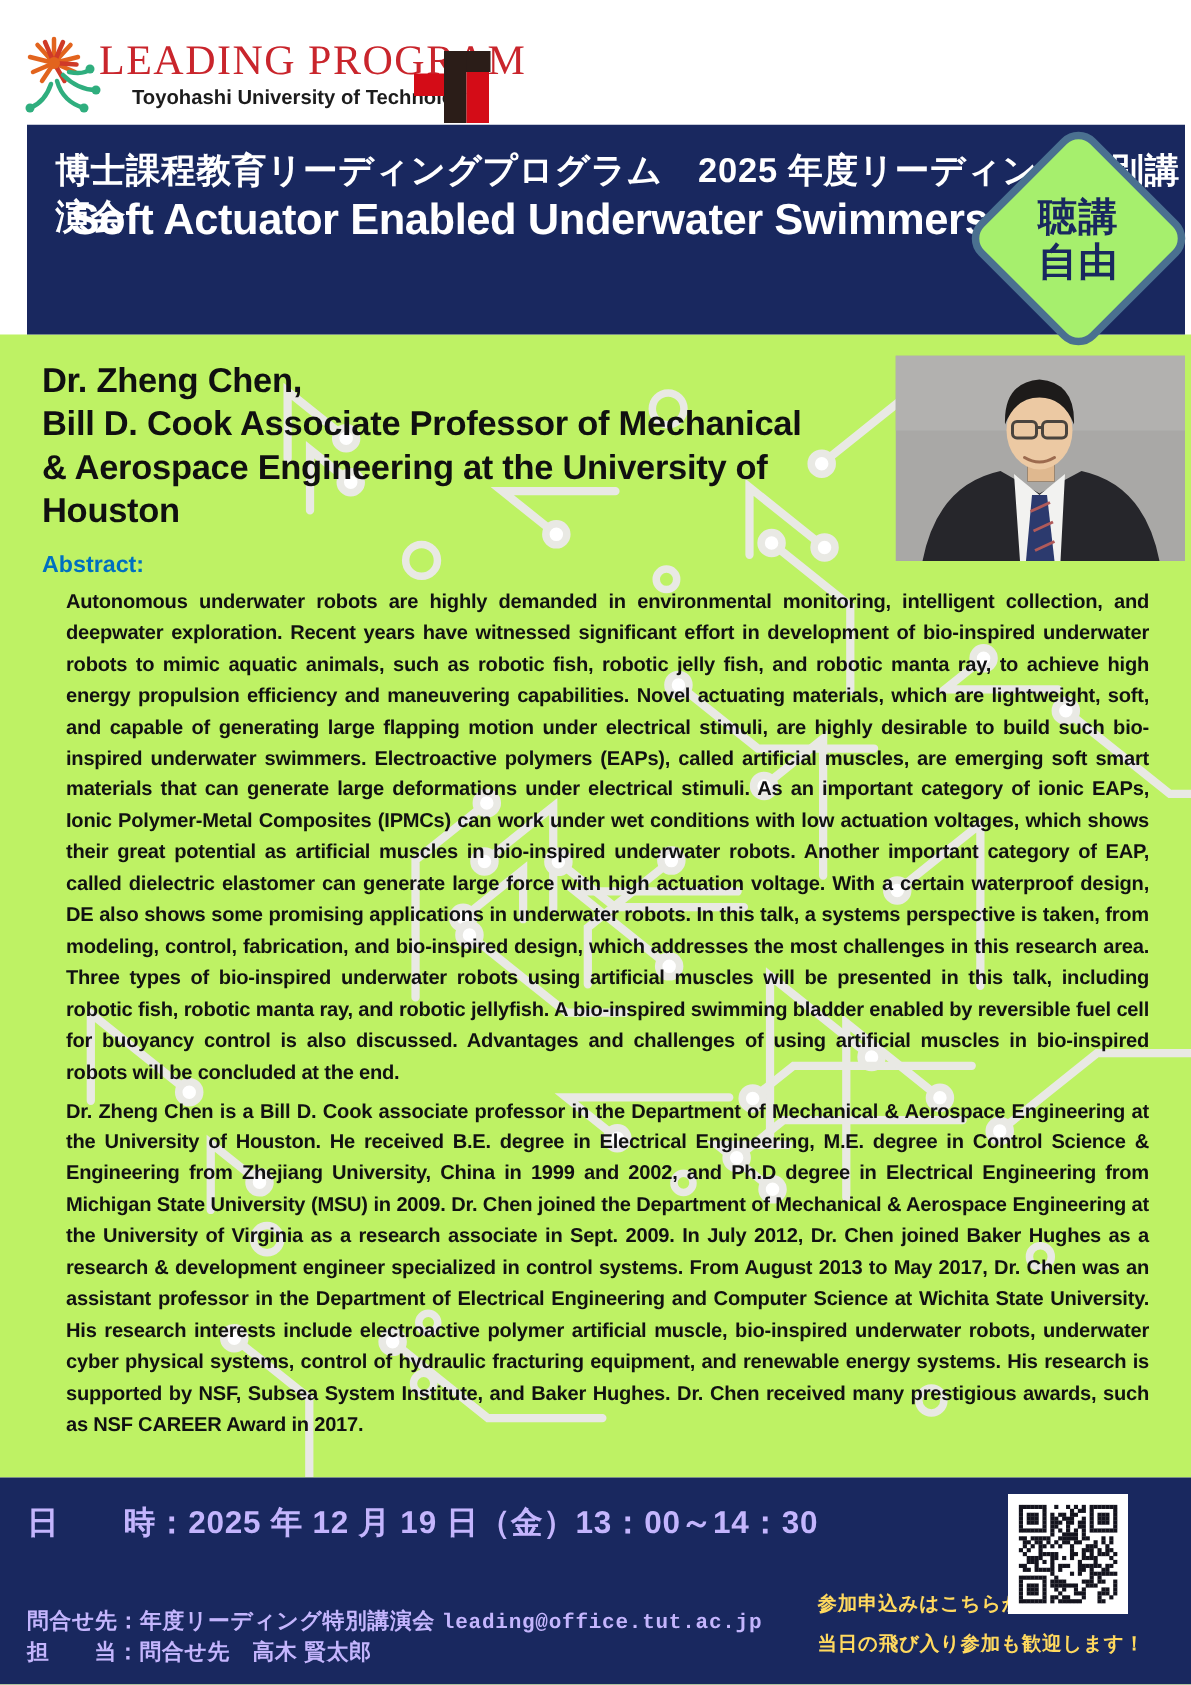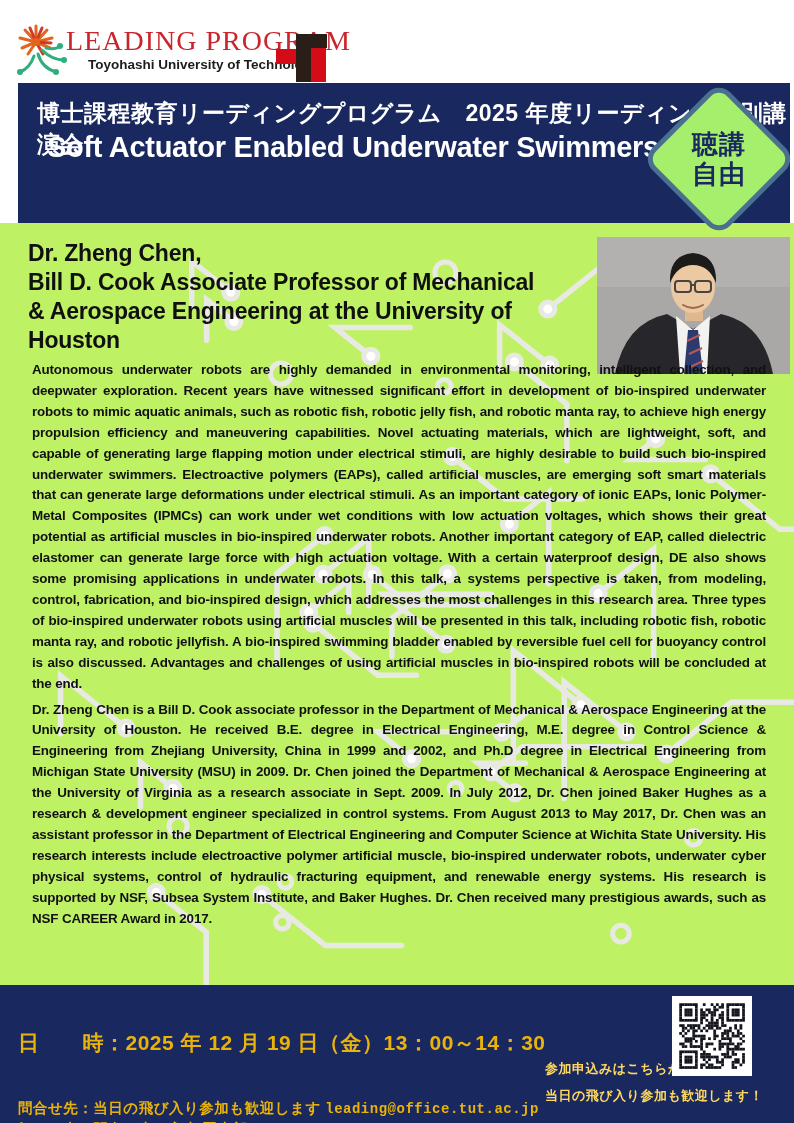--- a/index.html
+++ b/index.html
@@ -50,27 +50,27 @@
   .speaker-name{
     margin:0;width:565px;font-size:23px;line-height:29px;font-weight:700;color:#101010;
     letter-spacing:-0.2px;
   }
   .pre{white-space:pre-line;}
   .photo-wrap{position:absolute;left:597px;top:14px;z-index:1;}
   .sec-h{margin:0;font-size:15.5px;font-weight:700;color:var(--accent_blue,#0070c0);}
   .abstract-h{margin-top:13px;}
   .bio-h{margin-top:6px;}
   .para{
-    margin:5px 0 0 4px;font-size:13.4px;line-height:20.9px;font-weight:700;color:#111;
+    margin:5px 0 0 16px;font-size:13.4px;line-height:20.9px;font-weight:700;color:#111;
     text-align:justify;letter-spacing:-0.15px;
   }
 
   
   .footer{position:absolute;left:0;top:985px;width:794px;height:138px;background:var(--navy,#19285f);z-index:3;}
-  .f-line{position:absolute;left:18px;color:#eab308;font-weight:700;white-space:nowrap;margin-top:28px;}
+  .f-line{position:absolute;left:18px;color:#c4b5fd;font-weight:700;white-space:nowrap;}
   .f-big{font-size:21px;letter-spacing:0.5px;}
   .f-small{font-size:14.5px;letter-spacing:0.5px;}
   .f-line-1{top:16px;}
   .f-line-2{top:50px;}
   .f-line-3{top:86px;}
   .f-line-4{top:107px;}
   .email{font-family:"Liberation Mono", monospace;font-weight:700;font-size:14px;}
   .qr-box{position:absolute;left:672px;top:11px;width:80px;height:80px;background:#fff;padding:2px;box-sizing:border-box;}
   .qr-box svg{display:block;width:100%;height:100%;}
   .f-note{position:absolute;left:545px;color:var(--footer_yellow,#ffd95e);font-weight:700;font-size:13px;letter-spacing:0.5px;white-space:nowrap;}
@@ -234,31 +234,32 @@
         </g>
         <path d="M 86 68 Q 96 74 106 68" fill="none" stroke="#9c6b4f" stroke-width="2" stroke-linecap="round"></path>
       </svg>
     </div>
 
     <div class="body-content">
       <h2 class="speaker-name pre">Dr. Zheng Chen,
 Bill D. Cook Associate Professor of Mechanical
 &amp; Aerospace Engineering at the University of
 Houston</h2>
+      <h3 class="sec-h abstract-h">Abstract:</h3>
       <p class="para">Autonomous underwater robots are highly demanded in environmental monitoring, intelligent collection, and deepwater exploration. Recent years have witnessed significant effort in development of bio-inspired underwater robots to mimic aquatic animals, such as robotic fish, robotic jelly fish, and robotic manta ray, to achieve high energy propulsion efficiency and maneuvering capabilities. Novel actuating materials, which are lightweight, soft, and capable of generating large flapping motion under electrical stimuli, are highly desirable to build such bio-inspired underwater swimmers. Electroactive polymers (EAPs), called artificial muscles, are emerging soft smart materials that can generate large deformations under electrical stimuli. As an important category of ionic EAPs, Ionic Polymer-Metal Composites (IPMCs) can work under wet conditions with low actuation voltages, which shows their great potential as artificial muscles in bio-inspired underwater robots. Another important category of EAP, called dielectric elastomer can generate large force with high actuation voltage. With a certain waterproof design, DE also shows some promising applications in underwater robots. In this talk, a systems perspective is taken, from modeling, control, fabrication, and bio-inspired design, which addresses the most challenges in this research area. Three types of bio-inspired underwater robots using artificial muscles will be presented in this talk, including robotic fish, robotic manta ray, and robotic jellyfish. A bio-inspired swimming bladder enabled by reversible fuel cell for buoyancy control is also discussed. Advantages and challenges of using artificial muscles in bio-inspired robots will be concluded at the end.</p>
       <p class="para">Dr. Zheng Chen is a Bill D. Cook associate professor in the Department of Mechanical &amp; Aerospace Engineering at the University of Houston. He received B.E. degree in Electrical Engineering, M.E. degree in Control Science &amp; Engineering from Zhejiang University, China in 1999 and 2002, and Ph.D degree in Electrical Engineering from Michigan State University (MSU) in 2009. Dr. Chen joined the Department of Mechanical &amp; Aerospace Engineering at the University of Virginia as a research associate in Sept. 2009. In July 2012, Dr. Chen joined Baker Hughes as a research &amp; development engineer specialized in control systems. From August 2013 to May 2017, Dr. Chen was an assistant professor in the Department of Electrical Engineering and Computer Science at Wichita State University. His research interests include electroactive polymer artificial muscle, bio-inspired underwater robots, underwater cyber physical systems, control of hydraulic fracturing equipment, and renewable energy systems. His research is supported by NSF, Subsea System Institute, and Baker Hughes. Dr. Chen received many prestigious awards, such as NSF CAREER Award in 2017.</p>
     </div>
   </div>
 
   <div class="footer">
     <div class="f-line f-big f-line-1">
       <span>日　　時：</span><span>2025 年 12 月 19 日（金）13：00～14：30</span>
     </div>
     <div class="f-line f-small f-line-3">
-      <span>問合せ先：</span><span>当日の飛び入り参加も歓迎します </span><span class="email">leading@office.tut.ac.jp</span>
+      <span>問合せ先：</span><span>年度リーディング特別講演会 </span><span class="email">leading@office.tut.ac.jp</span>
     </div>
     <div class="f-line f-small f-line-4">
       <span>担　　当：</span><span>問合せ先　高木 賢太郎</span>
     </div>
     <div class="f-note f-note-1">参加申込みはこちらから</div>
     <div class="f-note f-note-2">当日の飛び入り参加も歓迎します！</div>
     <div class="qr-box">
       <svg id="qr-svg" viewBox="0 0 29 29">
           <rect x="0" y="0" width="29" height="29" fill="#ffffff"></rect>
           <rect x="2" y="2" width="1.05" height="1.05" fill="#14141e"></rect>

